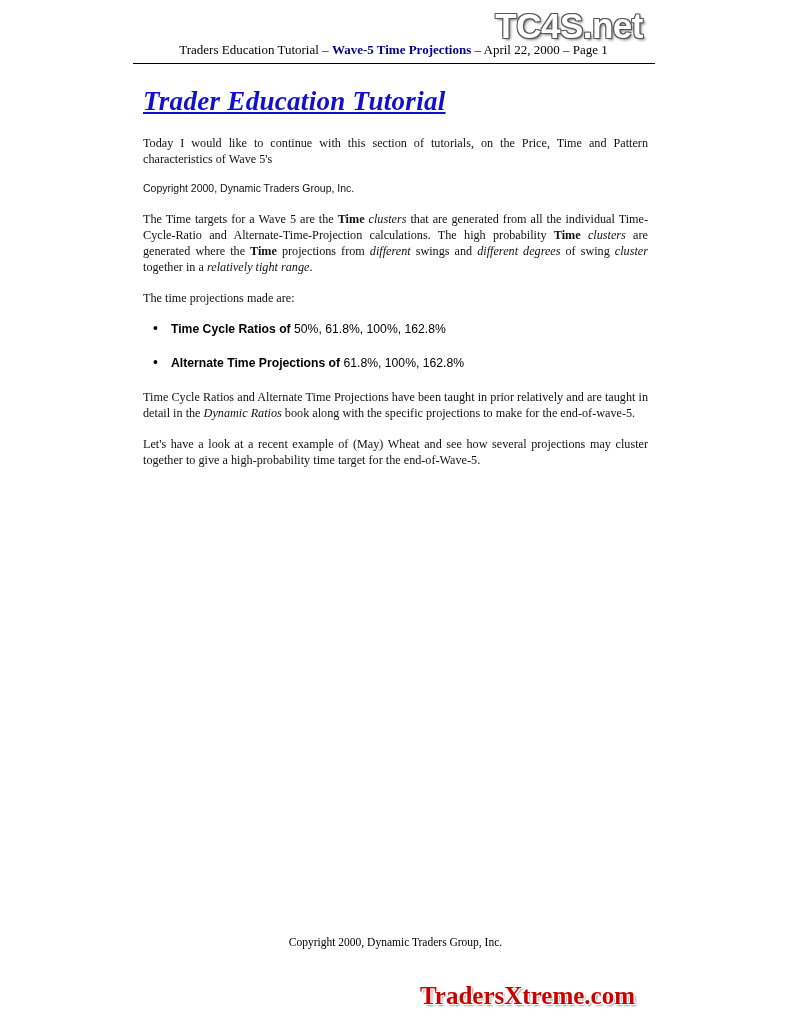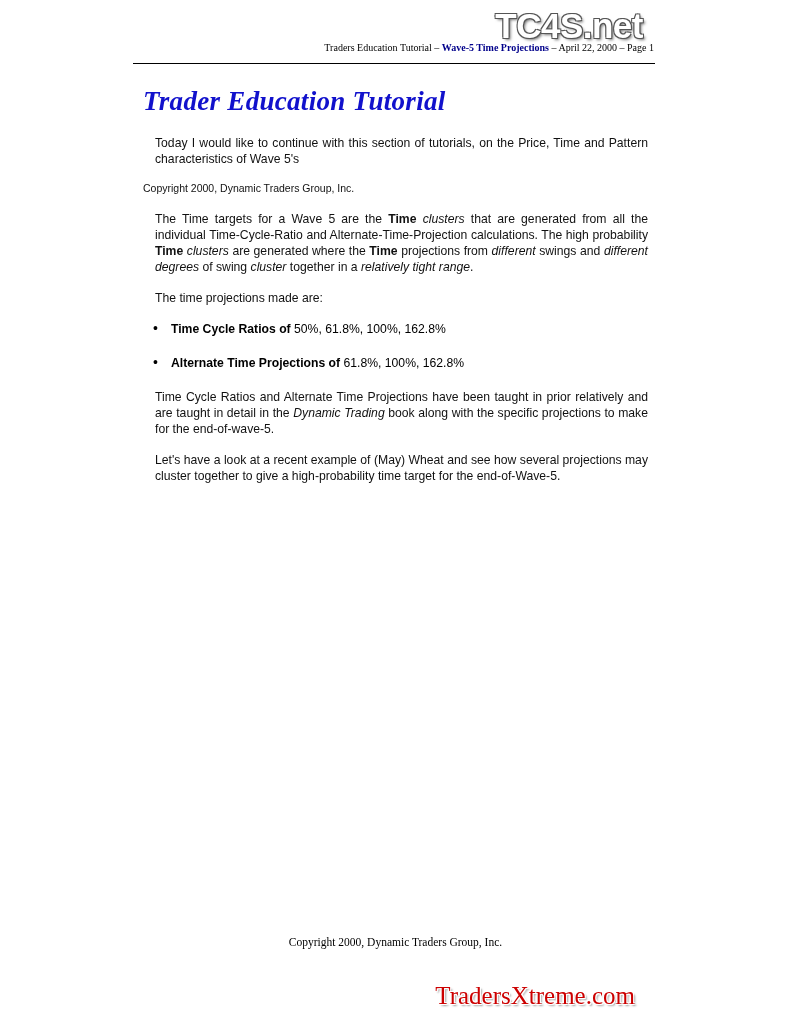--- a/index.html
+++ b/index.html
@@ -39,23 +39,23 @@
     left: 0; top: 0;
     width: 661px;
     height: 1024px;
   }
 
   .header-line {
     position: absolute;
     left: 133px;
     top: 42px;
     width: 521px;
-    text-align: right;
-    font-family: "Liberation Serif", serif;
-    font-size: 10px;
+    text-align: center;
+    font-family: "Liberation Serif", serif;
+    font-size: 13px;
     color: #000;
   }
   .header-line .hl-bold-red {
     color: #00008B;
     font-weight: bold;
   }
   .header-rule {
     position: absolute;
     left: 133px;
     top: 63px;
@@ -72,28 +72,30 @@
   }
 
   h1.doc-title {
     font-family: "Liberation Serif", serif;
     font-style: italic;
     font-weight: bold;
     font-size: 27px;
     color: #1111CC;
     margin: 0 0 18px 0;
     letter-spacing: 0.3px;
+    text-decoration: underline;
   }
 
   p.body-text {
     font-size: 12.2px;
     line-height: 16px;
     text-align: justify;
-    margin: 0 0 15px 12px;
+    margin: 0 0 15px 0;
     color: #111;
+    font-family: Liberation Serif, serif;
   }
 
   h2.section-title {
     font-family: "Liberation Sans", sans-serif;
     font-weight: bold;
     font-size: 17px;
     color: #1111CC;
     margin: 0 0 3px 0;
   }
 
@@ -156,21 +158,21 @@
       3px 3px 2px rgba(0,0,0,0.45);
     white-space: nowrap;
   }
 
   
   .tx-watermark {
     position: absolute;
     right: 26px;
     bottom: 14px;
     font-family: "Liberation Serif", serif;
-    font-weight: normal;
+    font-weight: bold;
     font-size: 25px;
     color: #CC0000;
     text-shadow:
       -1px -1px 0 #ffffff, 1px -1px 0 #ffffff,
       -1px 1px 0 #ffffff, 1px 1px 0 #ffffff,
       2px 2px 2px rgba(0,0,0,0.4);
     white-space: nowrap;
   }
 </style>
 </head>
@@ -204,21 +206,21 @@
       <li>
         <span class="bullet-dot">•</span>
         <b>Time Cycle Ratios of </b><span>50%, 61.8%, 100%, 162.8%</span>
       </li>
       <li>
         <span class="bullet-dot">•</span>
         <b>Alternate Time Projections of </b><span>61.8%, 100%, 162.8%</span>
       </li>
     </ul>
 
-    <p class="body-text"><span>Time Cycle Ratios and Alternate Time Projections have been taught in prior relatively and are taught in detail in the </span><i>Dynamic Trading</i><span> book along with the specific projections to make for the end-of-wave-5.</span></p>
+    <p class="body-text"><span>Time Cycle Ratios and Alternate Time Projections have been taught in prior relatively and are taught in detail in the </span><i>Dynamic Ratios</i><span> book along with the specific projections to make for the end-of-wave-5.</span></p>
 
     <p class="body-text">Let's have a look at a recent example of (May) Wheat and see how several projections may cluster together to give a high-probability time target for the end-of-Wave-5.</p>
 
   </div>
 
 
   <div class="footer-copy">Copyright 2000, Dynamic Traders Group, Inc.</div>
 
   <div class="tx-watermark">TradersXtreme.com</div>
 

